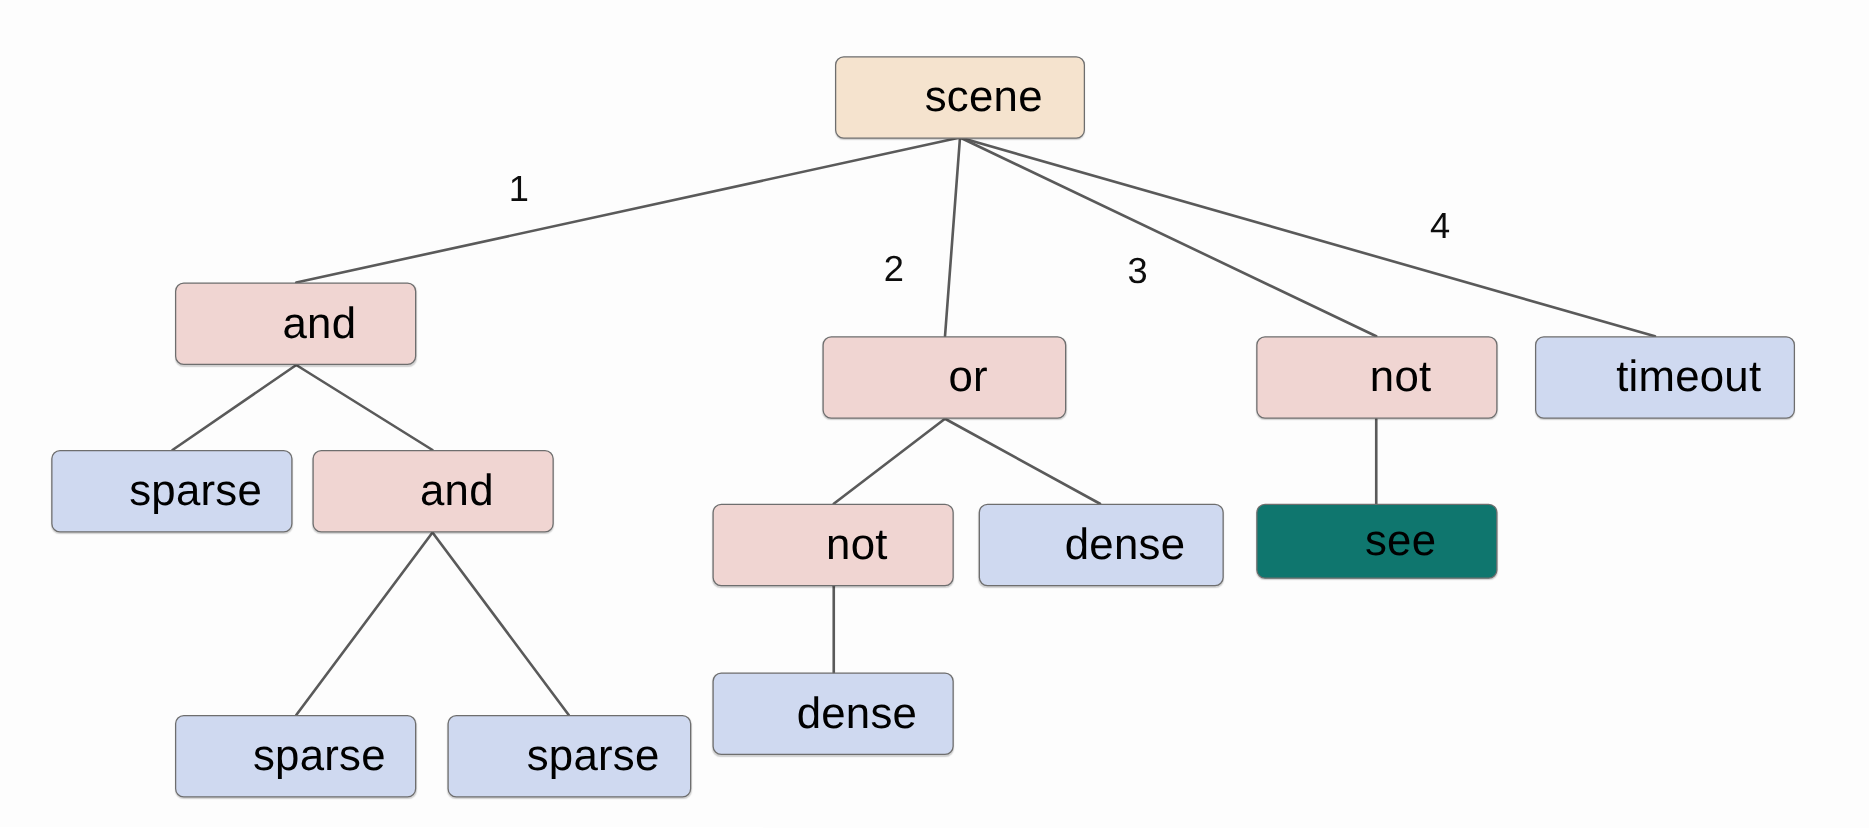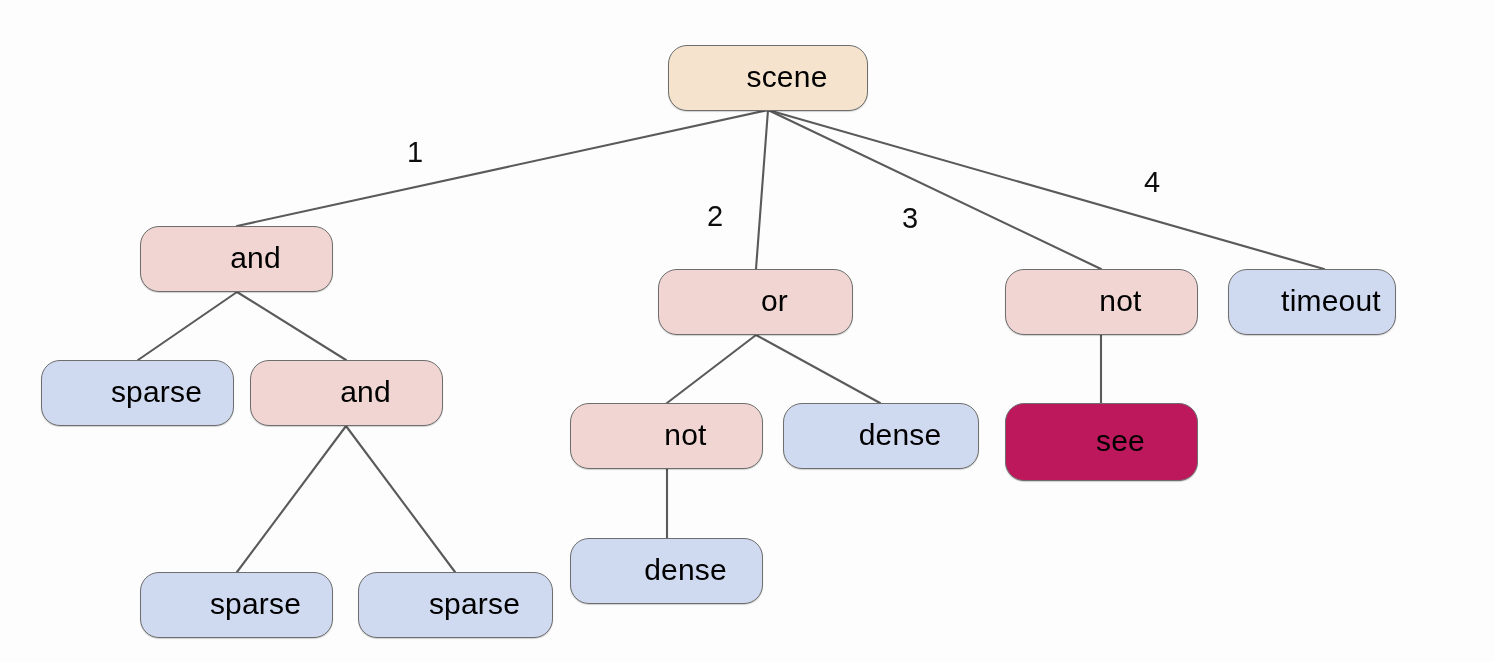--- a/index.html
+++ b/index.html
@@ -23,27 +23,27 @@
     left: 0;
     top: 0;
     width: 1495px;
     height: 662px;
     pointer-events: none;
   }
   .node {
     position: absolute;
     box-sizing: border-box;
     border: 1.6px solid #6e6e6e;
-    border-radius: 19px;
+    border-radius: 7px;
     display: flex;
     align-items: center;
     justify-content: center;
     color: #000000;
     font-family: "Liberation Sans", sans-serif;
-    font-size: 30px;
+    font-size: 35px;
     line-height: 1;
     letter-spacing: 0.2px;
     white-space: nowrap;
     box-shadow: 0 1px 1px rgba(0,0,0,0.18);
     padding-left: 38px;
   }
   .node-label {
     display: block;
     transform: translateY(-1px);
   }
@@ -104,24 +104,24 @@
       </div>
       <div class="node" style="left: 783px; top: 403px; width: 196px; height: 66px; background: rgb(207, 217, 240); border-color: rgb(110, 110, 110);">
         <span class="node-label">dense</span>
       </div>
       <div class="node" style="left: 570px; top: 538px; width: 193px; height: 66px; background: rgb(207, 217, 240); border-color: rgb(110, 110, 110);">
         <span class="node-label">dense</span>
       </div>
       <div class="node" style="left: 1005px; top: 269px; width: 193px; height: 66px; background: rgb(240, 213, 210); border-color: rgb(110, 110, 110);">
         <span class="node-label">not</span>
       </div>
-      <div class="node" style="left: 1005px; top: 403px; width: 193px; height: 78px; background: #be185d; border-color: rgb(110, 110, 110);">
+      <div class="node" style="left: 1005px; top: 403px; width: 193px; height: 60px; background: #0f766e; border-color: rgb(110, 110, 110);">
         <span class="node-label">see</span>
       </div>
-      <div class="node" style="left: 1228px; top: 269px; width: 168px; height: 66px; background: rgb(207, 217, 240); border-color: rgb(110, 110, 110);">
+      <div class="node" style="left: 1228px; top: 269px; width: 208px; height: 66px; background: rgb(207, 217, 240); border-color: rgb(110, 110, 110);">
         <span class="node-label">timeout</span>
       </div>
     </div>
   <div id="label-layer">
       <div class="edge-label" style="left: 415px; top: 152px;">1</div>
       <div class="edge-label" style="left: 715px; top: 216px;">2</div>
       <div class="edge-label" style="left: 910px; top: 218px;">3</div>
       <div class="edge-label" style="left: 1152px; top: 182px;">4</div>
     </div>
 

